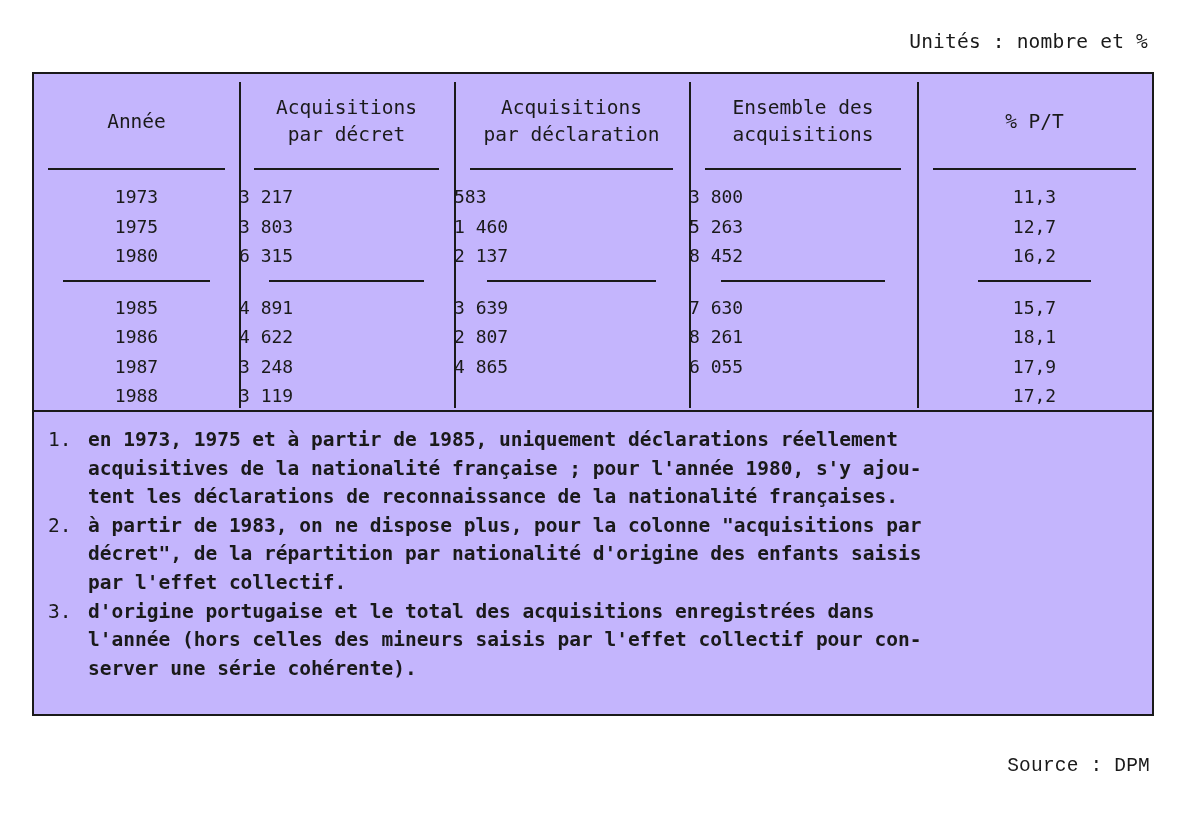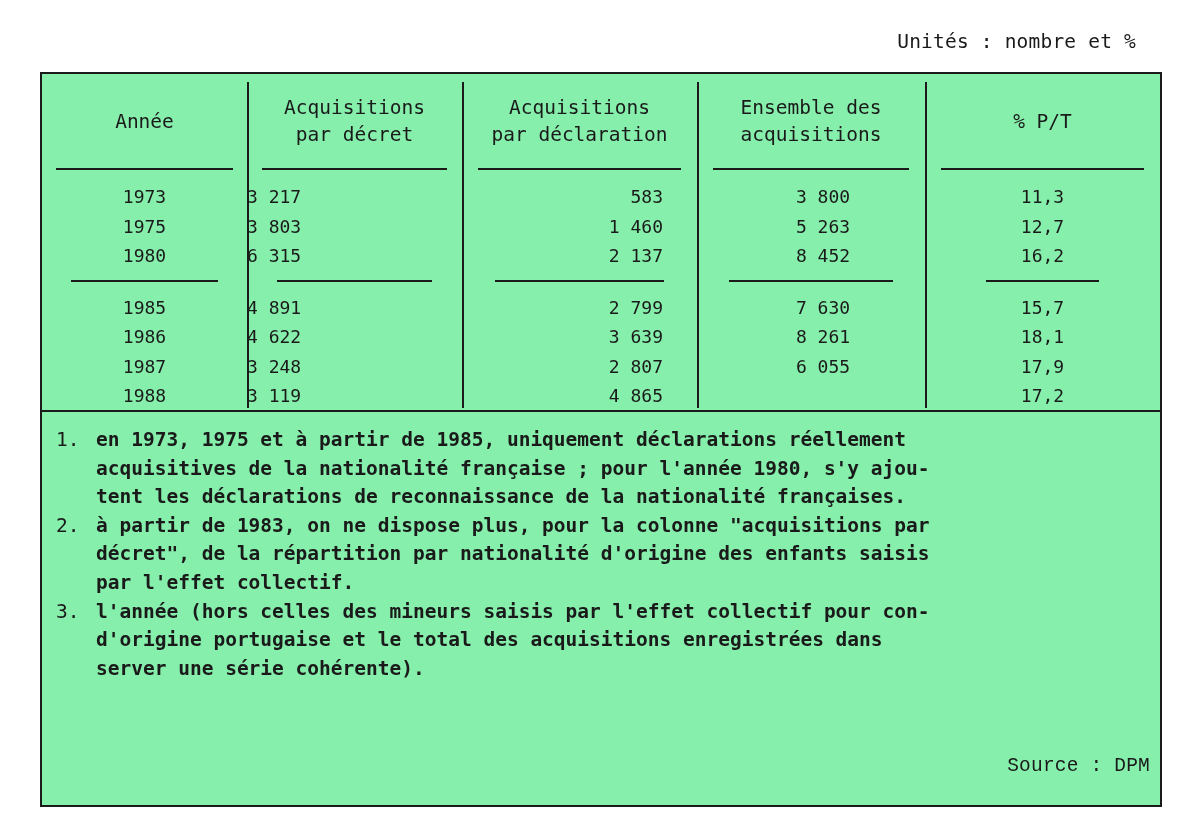--- a/index.html
+++ b/index.html
@@ -19,48 +19,48 @@
   .page {
     position: absolute;
     left: 0; top: 0;
     width: 1192px;
     height: 820px;
   }
 
   
   .units-line {
     position: absolute;
-    right: 56px;
+    right: 44px;
     top: 30px;
     font-size: 19.5px;
     letter-spacing: 0.2px;
     white-space: nowrap;
   }
 
   
   .source-line {
     position: absolute;
     right: 42px;
     top: 755px;
     font-size: 19.5px;
     letter-spacing: 0.2px;
     white-space: nowrap;
     font-family: Liberation Mono, monospace;
   }
 
   
   .frame {
     position: absolute;
-    left: 40px;
+    left: 32px;
     top: 72px;
     width: 1122px;
-    height: 735px;
+    height: 644px;
     border: 2px solid #1a1a1a;
     box-sizing: border-box;
-    background: #86efac;
+    background: #c4b5fd;
   }
 
   
   .table-region {
     position: relative;
     height: 336px;
   }
 
   .cols {
     display: flex;
@@ -120,22 +120,22 @@
     padding-top: 12px;
   }
   .grp.g2 { padding-top: 11px; }
   .grp .row {
     white-space: pre;
   }
 
   
   .c0 .grp .row { text-align: center; }
   .c1 .grp .row { text-align: left; }
-  .c2 .grp .row { text-align: right; padding-right: 34px; }
-  .c3 .grp .row { text-align: center; padding-left: 24px; }
+  .c2 .grp .row { padding-right: 24px; }
+  .c3 .grp .row { text-align: left; }
   .c4 .grp .row { text-align: center; }
 
   .sep-wrap { padding: 9px 0 0 0; }
 
   
   .notes-rule {
     height: 2px;
     background: #1a1a1a;
     width: 100%;
   }
@@ -231,21 +231,20 @@
           <div class="hrule under-head"></div>
           <div class="body-cell grp g1">
             <div class="row">583</div>
             <div class="row">1 460</div>
             <div class="row">2 137</div>
           </div>
           <div class="sep-wrap">
             <div class="hrule group-sep"></div>
           </div>
           <div class="body-cell grp g2">
-            <div class="row">2 799</div>
             <div class="row">3 639</div>
             <div class="row">2 807</div>
             <div class="row">4 865</div>
           </div>
         </div>
 
         <div class="col c3">
           <div class="head-cell">
             <span>Ensemble des</span>
             <span>acquisitions</span>
@@ -309,22 +308,22 @@
         <div class="note-body">
           <div class="ln">à partir de 1983, on ne dispose plus, pour la colonne "acquisitions par</div>
           <div class="ln">décret", de la répartition par nationalité d'origine des enfants saisis</div>
           <div class="ln">par l'effet collectif.</div>
         </div>
       </div>
 
       <div class="note">
         <div class="note-num">3.</div>
         <div class="note-body">
+          <div class="ln">d'origine portugaise et le total des acquisitions enregistrées dans</div>
           <div class="ln">l'année (hors celles des mineurs saisis par l'effet collectif pour con-</div>
-          <div class="ln">d'origine portugaise et le total des acquisitions enregistrées dans</div>
           <div class="ln">server une série cohérente).</div>
         </div>
       </div>
 
     </div>
 
   </div>
 
   <div class="source-line">Source : DPM</div>
 

